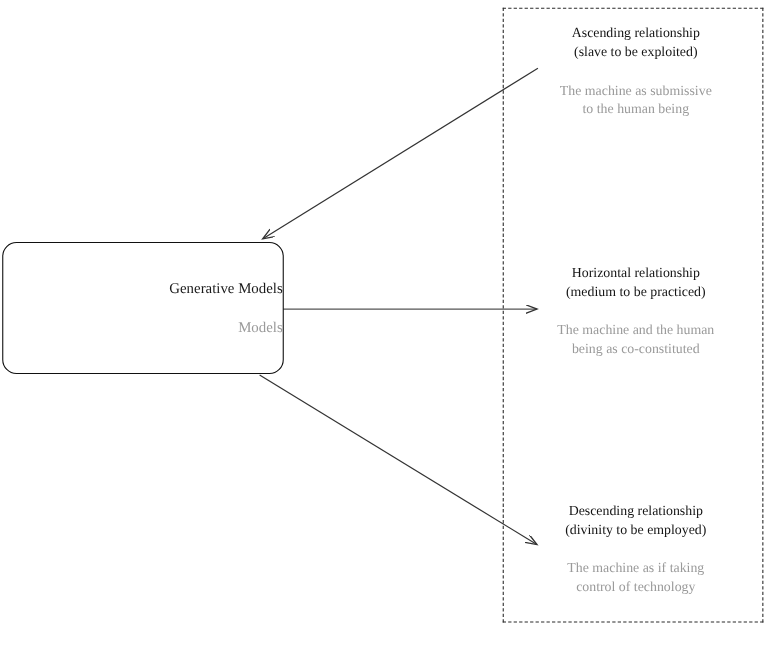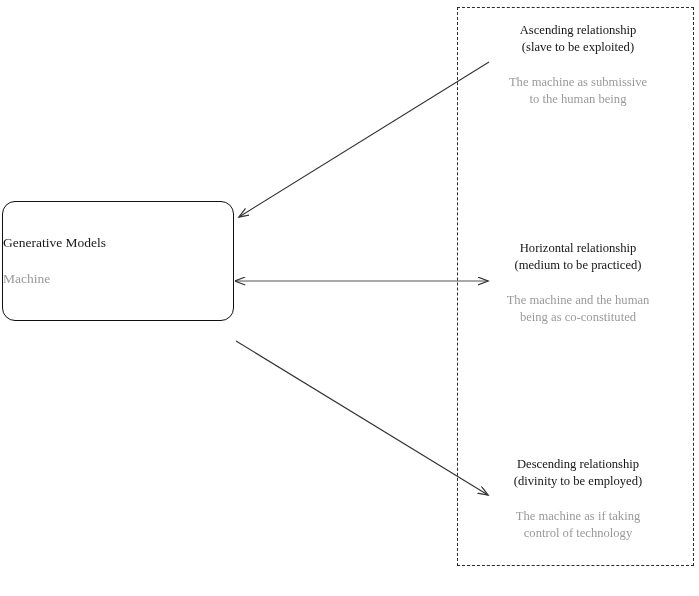--- a/index.html
+++ b/index.html
@@ -24,30 +24,30 @@
     top: 0;
     width: 699px;
     height: 596px;
     pointer-events: none;
   }
 
   
   .node-box {
     position: absolute;
     left: 2px;
-    top: 201px;
-    width: 232px;
+    top: 220px;
+    width: 256px;
     height: 120px;
     border: 1.4px solid #111111;
     border-radius: 13px;
     background: #ffffff;
     box-sizing: border-box;
     display: flex;
     flex-direction: column;
-    align-items: flex-start;
+    align-items: flex-end;
     justify-content: center;
   }
   .node-title {
     font-size: 13.5px;
     color: #1a1a1a;
     line-height: 1.2;
     text-align: center;
   }
   .node-sub {
     margin-top: 19px;
@@ -117,21 +117,21 @@
 
     <line x1="489" y1="62" x2="239" y2="217" stroke="#333333" stroke-width="1.1" marker-end="url(#ah)"></line>
 
     <line x1="236" y1="281" x2="488" y2="281" stroke="#555555" stroke-width="1.1" marker-end="url(#ah)" marker-start="url(#ah-start)"></line>
 
     <line x1="236" y1="341" x2="488" y2="495" stroke="#333333" stroke-width="1.1" marker-end="url(#ah)"></line>
   </svg>
 
   <div class="node-box">
     <div class="node-title">Generative Models</div>
-    <div class="node-sub">Machine</div>
+    <div class="node-sub">Models</div>
   </div>
 
   <div class="dashed-region"></div>
 
   <div class="rel-group rel-ascending">
     <div class="rel-heading">
       <div>Ascending relationship</div>
       <div>(slave to be exploited)</div>
     </div>
     <div class="rel-desc">

